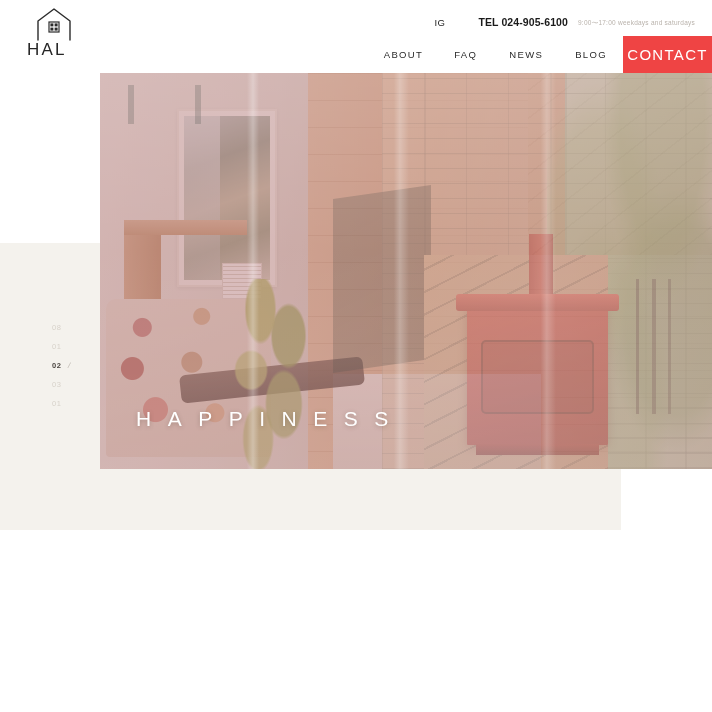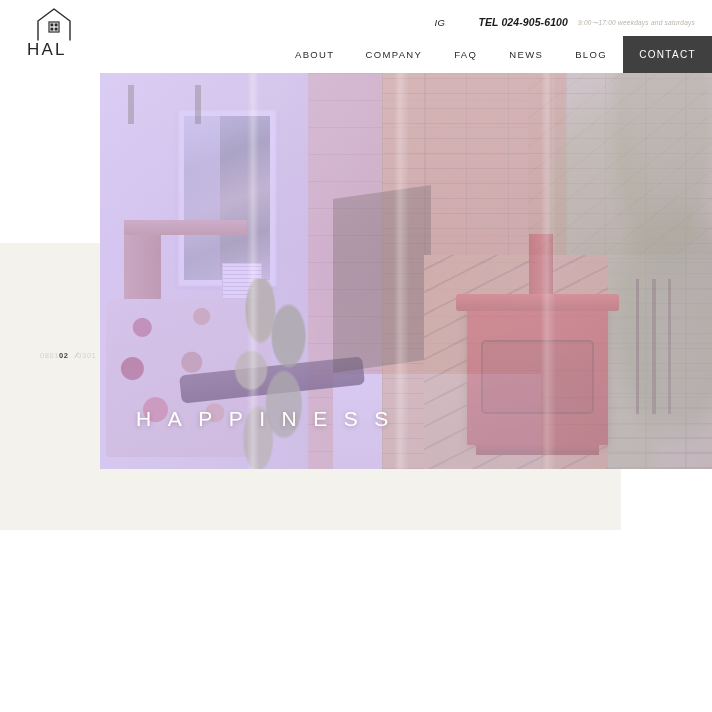--- a/index.html
+++ b/index.html
@@ -20,21 +20,21 @@
   .logo { position:absolute; left:27px; top:7px; width:54px; height:52px; }
   .logo-mark { display:block; }
   .logo-text {
     position:absolute; left:0; top:33px; width:54px; text-align:left;
     font-size:17px; letter-spacing:2.2px; color:#262626; font-weight:400;
     font-family:"Liberation Sans", sans-serif;
   }
 
   .topinfo {
     position:absolute; right:17px; top:16px; height:14px;
-    display:flex; align-items:baseline; gap:0;font-style:italic;
+    display:flex; align-items:baseline; gap:0;
   }
   .ig-link { font-size:9.5px; color:#1d1d1d; letter-spacing:.4px; margin-right:33px; }
   .tel {
     font-size:10.5px; color:#1a1a1a; font-weight:bold; letter-spacing:.1px;
     margin-right:10px; white-space:nowrap;
   }
   .hours {
     font-size:6.5px; color:#b9b2ab; letter-spacing:.25px; white-space:nowrap;
     position:relative; top:-1px;
   }
@@ -44,28 +44,28 @@
     display:flex; align-items:stretch;
   }
   .nav-item {
     display:flex; align-items:center; justify-content:center;
     font-size:9.5px; letter-spacing:1.35px; color:#2a2a2a;
     padding:0 16px; white-space:nowrap; cursor:pointer;
     font-family:"Liberation Sans", sans-serif;
   }
   .nav-item.nav-about   { padding-left:14px; padding-right:15px; }
   .nav-contact {
-    background:#404040; color:#ffffff; width:89px; padding:0;
-    letter-spacing:1.3px; font-size:10px;
+    background:#ef4444; color:#ffffff; width:89px; padding:0;
+    letter-spacing:1.3px; font-size:15px;
   }
 
   
   .hero {
     position:absolute; left:100px; top:73px; width:612px; height:396px;
-    overflow:hidden; z-index:10; background:#8b5cf6;
+    overflow:hidden; z-index:10; background:#7f1d1d;
   }
   .slide { position:absolute; inset:0; }
 
   
   .sA { opacity:0.62; }
   .sA .wall-white {
     position:absolute; left:0; top:0; width:36%; height:100%;
     background:linear-gradient(100deg,#f2efea 0%,#e8e3dc 60%,#ded7ce 100%);
   }
   .sA .wood-wall {
@@ -251,22 +251,22 @@
     color:#ffffff; font-size:21px; font-weight:400;
     letter-spacing:16.5px; line-height:27px;
     text-shadow:0 1px 4px rgba(90,70,55,.35);
     font-family:"Liberation Sans", sans-serif;
     white-space:pre;
   }
   .hero-title span { display:block; }
 
   
   .pager {
-    position:absolute; left:40px; top:318px; z-index:40;
-    display:flex; flex-direction:row; gap:0;margin-top:28px;
+    position:absolute; left:52px; top:318px; z-index:40;
+    display:flex; flex-direction:column; gap:0;
   }
   .pager-item {
     height:19px; display:flex; align-items:center;
     font-size:7.5px; letter-spacing:.6px; color:#d7d2ca; cursor:pointer;
     font-family:"Liberation Sans", sans-serif;
   }
   .pager-item.active { color:#4a4540; font-weight:bold; }
   .pager-item.active .slash {
     display:inline-block; margin-left:6px; color:#b9b3ab;
     font-weight:400; transform:skewX(-14deg);
@@ -364,21 +364,20 @@
     </a>
 
     <div class="topinfo">
       <a class="ig-link">IG</a>
       <a class="tel">TEL 024-905-6100</a>
       <span class="hours">9:00〜17:00 weekdays and saturdays</span>
     </div>
 
     <nav class="nav">
       <a class="nav-item nav-about">ABOUT</a>
-      <a class="nav-item">COMPANY</a>
       <a class="nav-item">FAQ</a>
       <a class="nav-item">NEWS</a>
       <a class="nav-item">BLOG</a>
       <a class="nav-item nav-contact">CONTACT</a>
     </nav>
   </div>
 
 </div>
 
 </body></html>

